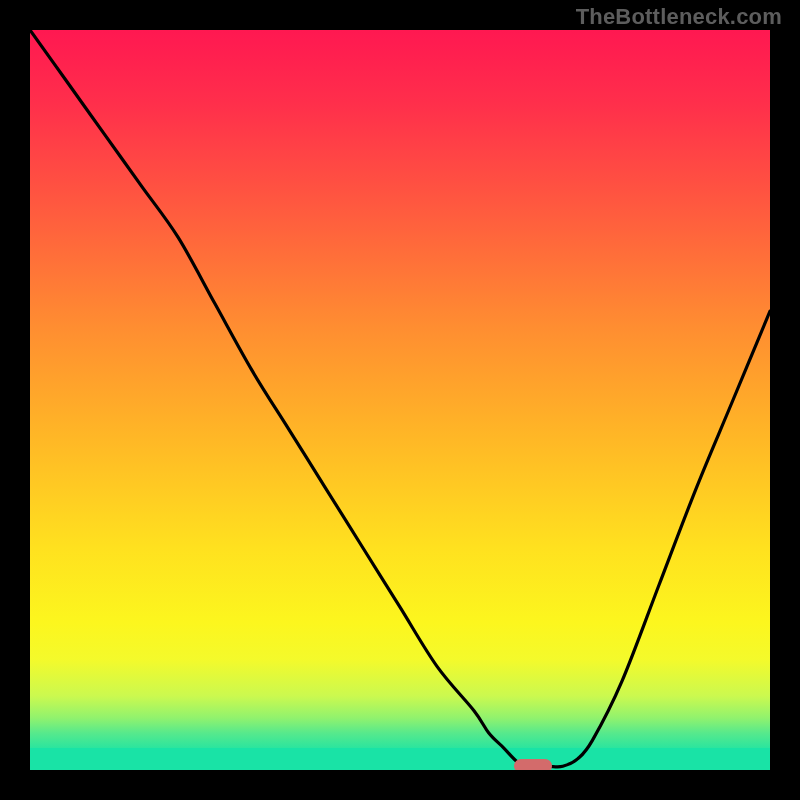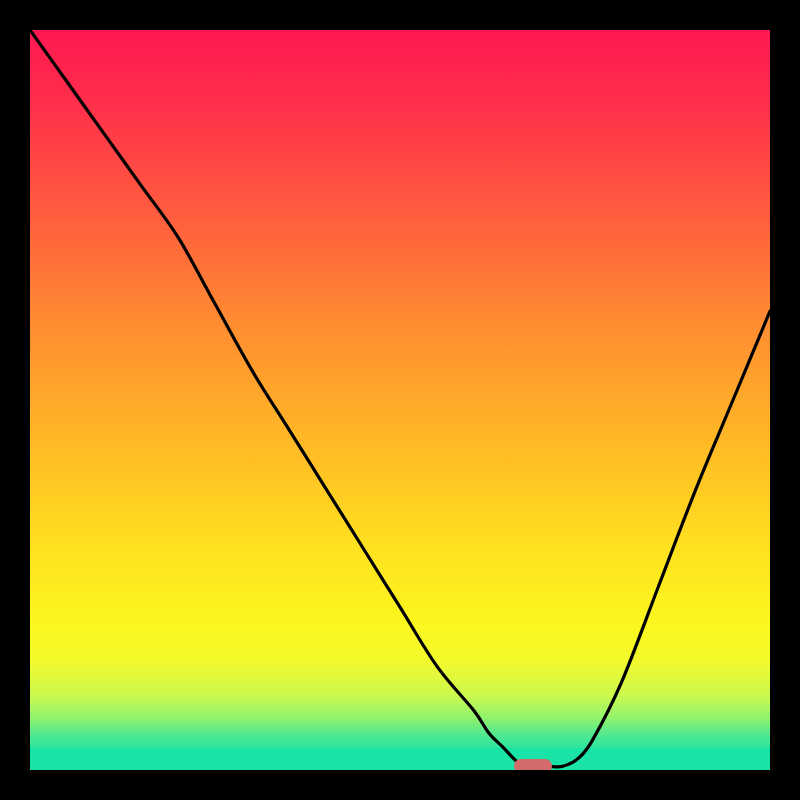--- a/index.html
+++ b/index.html
@@ -83,20 +83,21 @@
     background: #d36b6b;
     border-radius: 7px;
     z-index: 6;
   }
 </style>
 </head>
 <body>
 
 <div class="frame">
 
+  <div class="watermark">TheBottleneck.com</div>
 
   <div class="plot">
     <div class="gradient"></div>
     <div class="bottom-band"></div>
 
     <svg class="curve" viewBox="0 0 740 740" preserveAspectRatio="none">
       <path fill="none" stroke="#000" stroke-width="3.2" stroke-linejoin="round" stroke-linecap="round" d="M 0.0 0.0 C 6.2 8.6, 24.7 34.5, 37.0 51.8 C 49.3 69.1, 61.7 86.3, 74.0 103.6 C 86.3 120.9, 98.7 138.1, 111.0 155.4 C 123.3 172.7, 135.7 187.5, 148.0 207.2 C 160.3 226.9, 172.7 251.6, 185.0 273.8 C 197.3 296.0, 209.7 319.4, 222.0 340.4 C 234.3 361.4, 246.7 379.9, 259.0 399.6 C 271.3 419.3, 283.7 439.1, 296.0 458.8 C 308.3 478.5, 320.7 498.3, 333.0 518.0 C 345.3 537.7, 357.7 557.5, 370.0 577.2 C 382.3 596.9, 394.7 619.1, 407.0 636.4 C 419.3 653.7, 435.4 669.7, 444.0 680.8 C 452.6 691.9, 453.9 696.8, 458.8 703.0 C 463.7 709.2, 468.7 712.9, 473.6 717.8 C 478.5 722.7, 483.5 729.5, 488.4 732.6 C 493.3 735.7, 498.3 735.7, 503.2 736.3 C 508.1 736.9, 513.1 736.3, 518.0 736.3 C 522.9 736.3, 527.9 737.5, 532.8 736.3 C 537.7 735.1, 542.7 733.2, 547.6 728.9 C 552.5 724.6, 555.0 723.3, 562.4 710.4 C 569.8 697.5, 580.9 677.1, 592.0 651.2 C 603.1 625.3, 616.7 587.1, 629.0 555.0 C 641.3 522.9, 653.7 489.6, 666.0 458.8 C 678.3 428.0, 690.7 399.6, 703.0 370.0 C 715.3 340.4, 733.8 296.0, 740.0 281.2"></path>
     </svg>
 
     <div class="marker" style="left:484.2px; top:729.3px;"></div>

